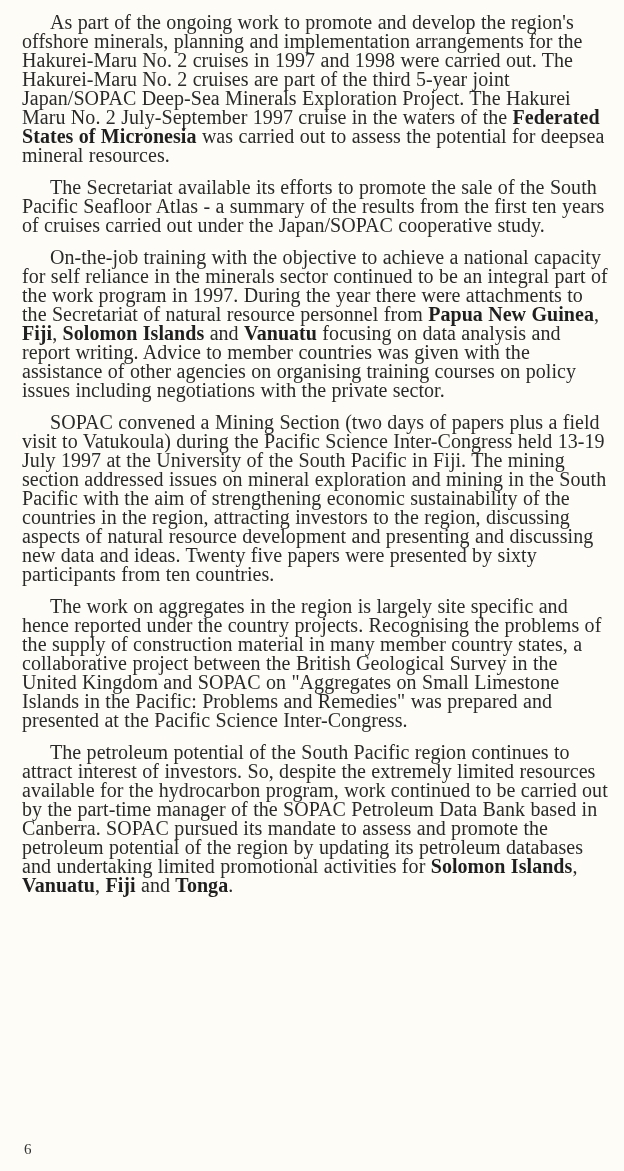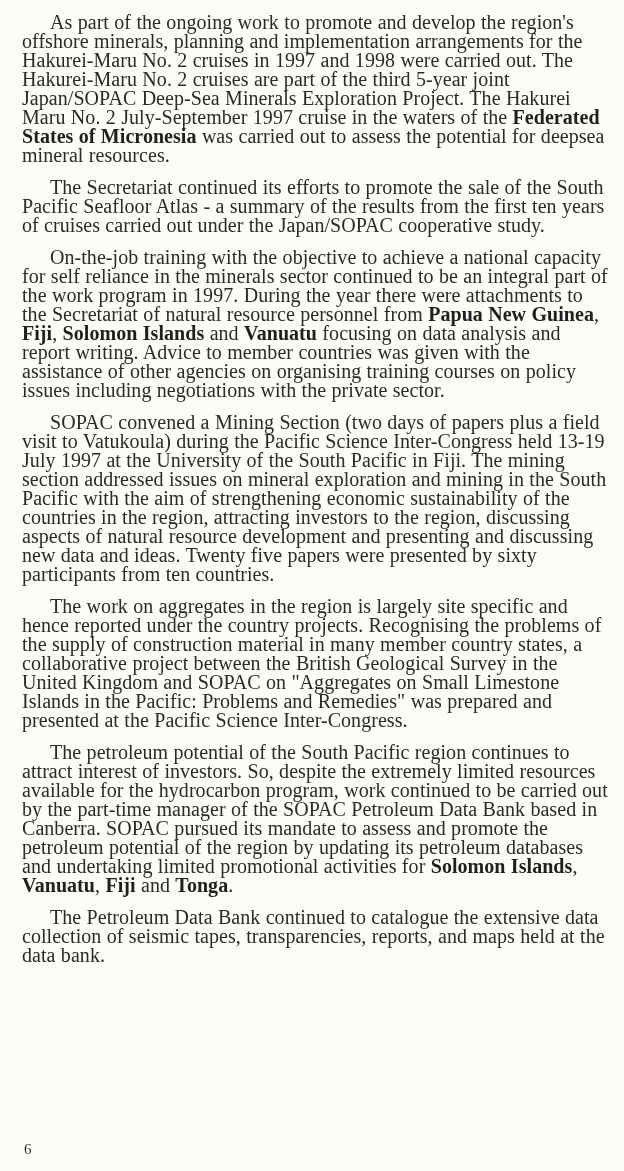--- a/index.html
+++ b/index.html
@@ -38,21 +38,20 @@
     font-family: "Liberation Serif", "DejaVu Serif", serif;
     font-size: 15px;
     color: #333;
   }
 </style>
 </head>
 <body>
 
 <div class="page" id="doc-body">
     <p class="para"><span>As part of the ongoing work to promote and develop the region's offshore miner­als, planning and implementation arrangements for the Hakurei-Maru No. 2 cruises in 1997 and 1998 were carried out. The Hakurei-Maru No. 2 cruises are part of the third 5-year joint Japan/SOPAC Deep-Sea Minerals Exploration Project. The Hakurei Maru No. 2 July-September 1997 cruise in the waters of the </span><b>Federated States of Micronesia</b><span> was carried out to assess the potential for deepsea mineral resources.</span></p>
-    <p class="para"><span>The Secretariat continued its efforts to promote the sale of the South Pacific Seafloor Atlas - a summary of the results from the first ten years of cruises carried out under the Japan/SOPAC cooperative study.</span></p>
+    <p class="para"><span>The Secretariat available its efforts to promote the sale of the South Pacific Seafloor Atlas - a summary of the results from the first ten years of cruises carried out under the Japan/SOPAC cooperative study.</span></p>
     <p class="para"><span>On-the-job training with the objective to achieve a national capacity for self reliance in the minerals sector continued to be an integral part of the work program in 1997. During the year there were attachments to the Secretariat of natural resource personnel from </span><b>Papua New Guinea</b><span>, </span><b>Fiji</b><span>, </span><b>Solomon Islands</b><span> and </span><b>Vanuatu</b><span> focusing on data analysis and report writing. Advice to member countries was given with the assistance of other agencies on organising training courses on policy issues including negotiations with the private sector.</span></p>
     <p class="para"><span>SOPAC convened a Mining Section (two days of papers plus a field visit to Vatukoula) during the Pacific Science Inter-Congress held 13-19 July 1997 at the University of the South Pacific in Fiji.  The mining section addressed issues on min­eral exploration and mining in the South Pacific with the aim of strengthening eco­nomic sustainability of the countries in the region, attracting investors to the region, discussing aspects of natural resource development and presenting and discussing new data and ideas. Twenty five papers were presented by sixty participants from ten countries.</span></p>
     <p class="para"><span>The work on aggregates in the region is largely site specific and hence reported under the country projects. Recognising the problems of the supply of construction material in many member country states, a collaborative project between the British Geological Survey in the United Kingdom and SOPAC on "Aggregates on Small Lime­stone Islands in the Pacific:  Problems and Remedies" was prepared and presented at the Pacific Science Inter-Congress.</span></p>
     <p class="para"><span>The petroleum potential of the South Pacific region continues to attract interest of investors.  So, despite the extremely limited resources available for the hydrocar­bon program, work continued to be carried out by the part-time manager of the SOPAC Petroleum Data Bank based in Canberra. SOPAC pursued its mandate to assess and promote the petroleum potential of the region by updating its petroleum databases and undertaking limited promotional activities for </span><b>Solomon Islands</b><span>, </span><b>Vanuatu</b><span>, </span><b>Fiji</b><span> and </span><b>Tonga</b><span>.</span></p>
-    <p class="para"><span>The Petroleum Data Bank continued to catalogue the extensive data collection of seismic tapes, transparencies, reports, and maps held at the data bank.</span></p>
   </div>
 
 <div class="page-number">6</div>
 
 </body></html>

